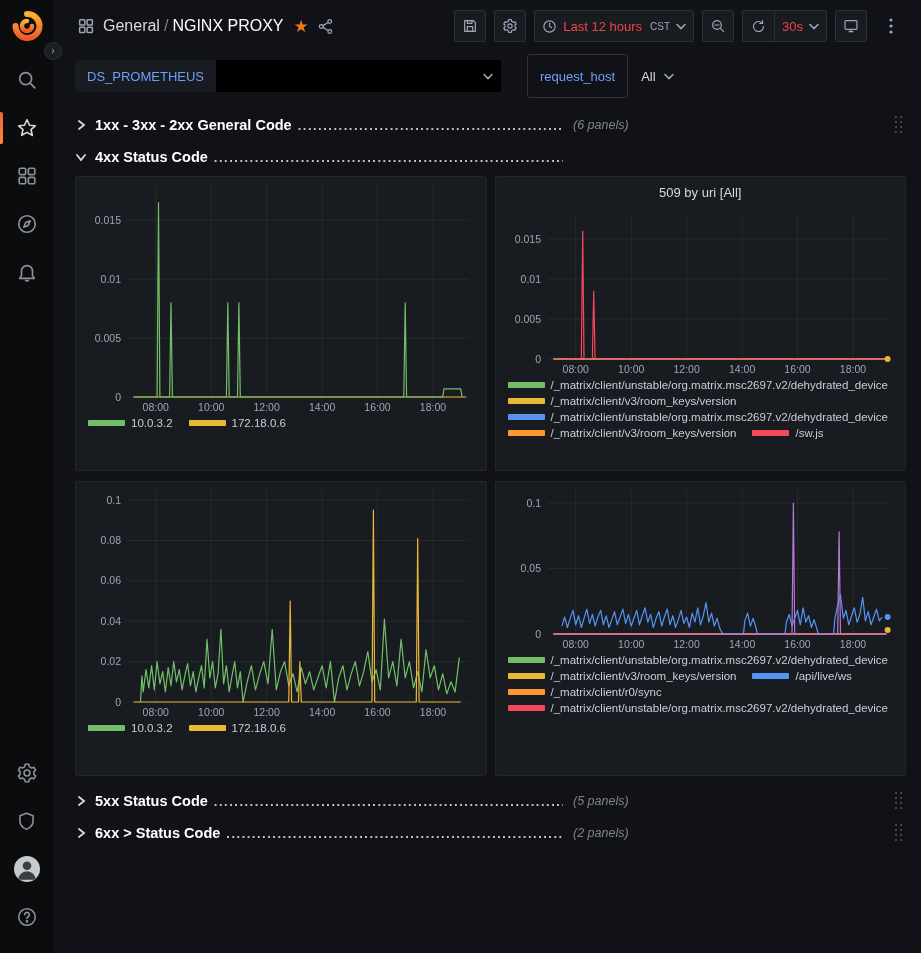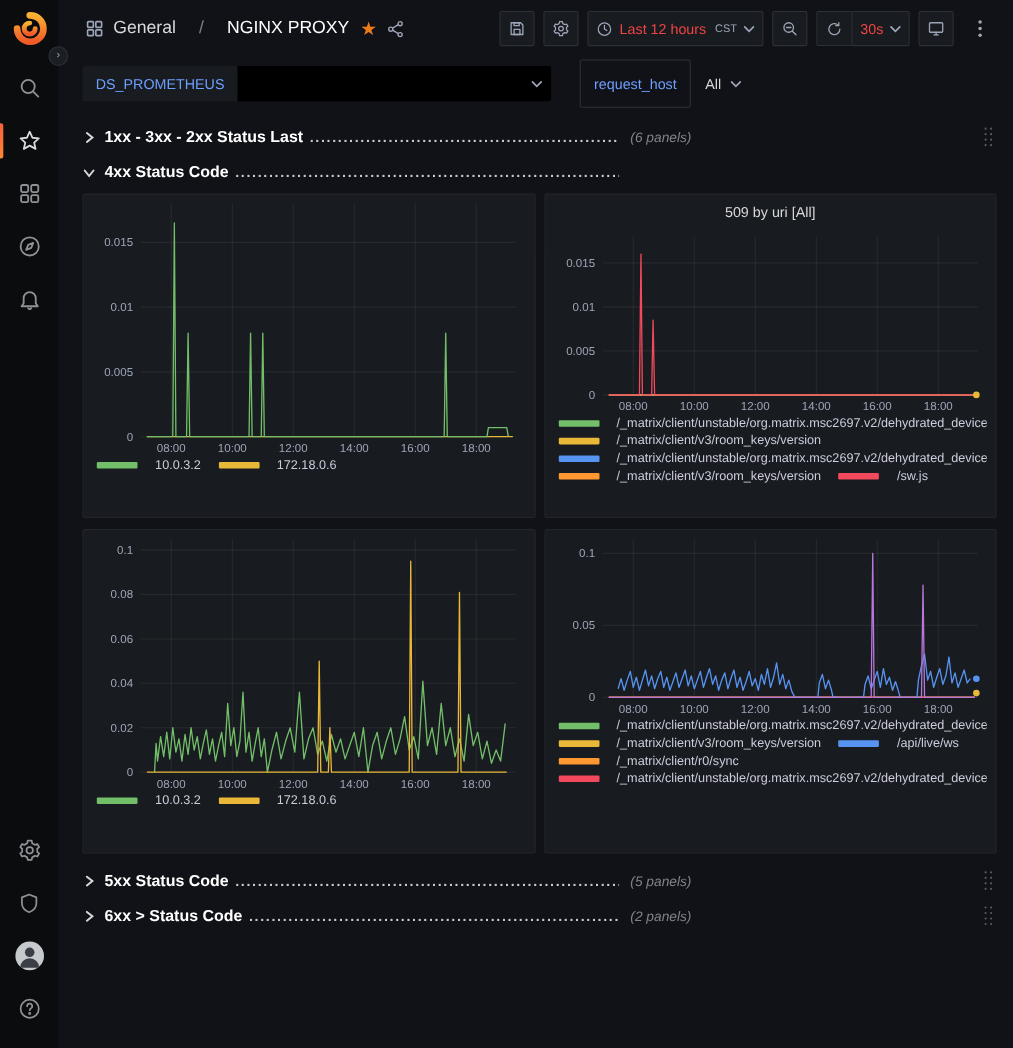--- a/index.html
+++ b/index.html
@@ -14,21 +14,21 @@
   .sb-item { position:relative; width:53px; height:48px; display:flex; align-items:center; justify-content:center; color:#8e9297; cursor:pointer; }
   .sb-item.active { color:#d8d9da; }
   .sb-item.active::before { content:""; position:absolute; left:0; top:8px; bottom:8px; width:3px; background:linear-gradient(#f55f3e,#ff8833); border-radius:0 2px 2px 0; }
   .sb-spacer { flex:1; }
   .avatar-circle { width:26px; height:26px; border-radius:50%; background:#c7cacd; display:flex; align-items:center; justify-content:center; overflow:hidden; }
 
   
   .main { flex:1; display:flex; flex-direction:column; min-width:0; }
 
   .topnav { height:52px; display:flex; align-items:center; padding:0 14px 0 24px; gap:8px; flex-shrink:0; }
-  .crumb { display:flex; align-items:center; gap:21px; font-size:16px; }
+  .crumb { display:flex; align-items:center; gap:4px; font-size:16px; }
   .crumb .sec { color:#d8d9da; }
   .crumb .sep { color:#7b8087; }
   .crumb .ttl { color:#ffffff; }
   .crumb-star { color:#eb7b18; font-size:17px; margin-left:2px; cursor:pointer; }
   .icon-plain { color:#9da5b8; display:flex; align-items:center; cursor:pointer; }
   .nav-right { margin-left:auto; display:flex; align-items:center; gap:8px; }
   .btn { height:32px; min-width:32px; display:flex; align-items:center; justify-content:center; gap:6px;
     background:#181b1f; border:1px solid #2c3037; border-radius:2px; color:#9da5b8; font-size:13px; cursor:pointer; padding:0 7px; }
   .btn .lbl { color:#ef4444; }
   .btn .tz { font-size:10px; color:#9da5b8; margin-left:2px; }
@@ -56,21 +56,21 @@
 
   .grid2 { display:grid; grid-template-columns:1fr 1fr; gap:10px 8px; margin:4px 0 10px; }
   .panel { background:#181b1f; border:1px solid #23252b; border-radius:2px; height:295px; display:flex; flex-direction:column; overflow:hidden; }
   .panel-title { height:30px; display:flex; align-items:center; justify-content:center; font-size:13px; font-weight:500; color:#d8d9da; flex-shrink:0; cursor:pointer; }
   .panel-body { flex:1; padding:0 8px 2px; display:flex; flex-direction:column; min-height:0; }
   svg.chart { flex-shrink:0; }
   svg.chart .grid { stroke:rgba(204,204,220,0.08); stroke-width:1; }
   svg.chart text { font-family:"Liberation Sans",sans-serif; font-size:10.5px; fill:#9da5b8; }
   .legend { display:flex; flex-wrap:wrap; align-content:flex-start; column-gap:16px; row-gap:4px; padding:2px 2px 4px 4px; overflow:hidden; }
   .legend.tall { max-height:92px; }
-  .legend .li { display:inline-flex; align-items:center; gap:16px; font-size:11.5px; color:#ccccdc; cursor:pointer; white-space:nowrap; }
+  .legend .li { display:inline-flex; align-items:center; gap:6px; font-size:11.5px; color:#ccccdc; cursor:pointer; white-space:nowrap; }
   .legend .dash { width:15px; height:3px; border-radius:1px; display:inline-block; }
 
   svg.ic { display:block; }
 </style>
 </head>
 <body>
 
 <div class="app">
 
   <aside class="sidebar">
@@ -259,21 +259,21 @@
 
     <div class="dash">
 
       <div class="row-head">
         <span class="row-chevron">
           <svg class="ic" width="12" height="12" viewBox="0 0 12 12" fill="none" stroke="currentColor" stroke-width="1.8" stroke-linecap="round">
               <path d="M4 2 L9 6 L4 10"></path>
             </svg>
         </span>
         <span class="rh-left">
-          <span class="row-title">1xx - 3xx - 2xx Status Last</span>
+          <span class="row-title">1xx - 3xx - 2xx General Code</span>
           <span class="leader">....................................................................................................................</span>
         </span>
         <span class="row-count">(6 panels)</span>
         <span class="row-handle">
             <i></i>
             <i></i>
             <i></i>
             <i></i>
             <i></i>
             <i></i>

